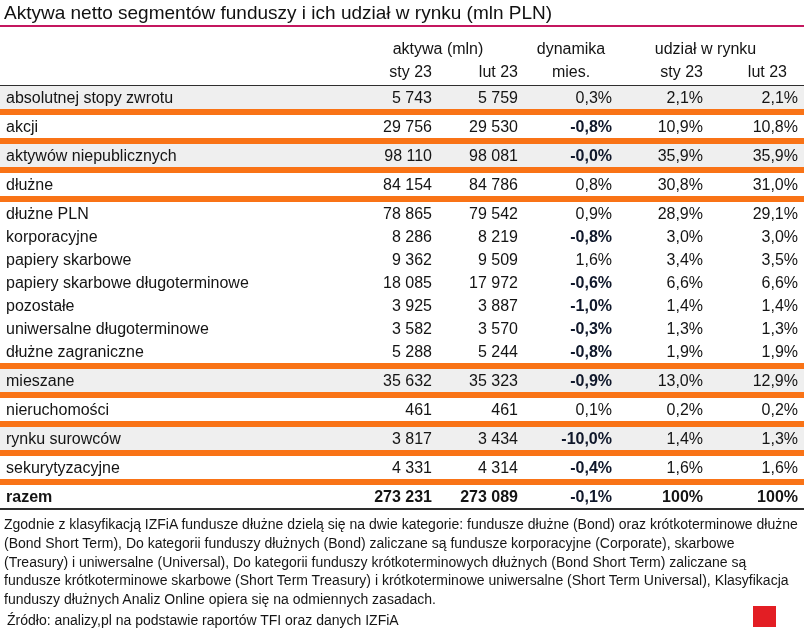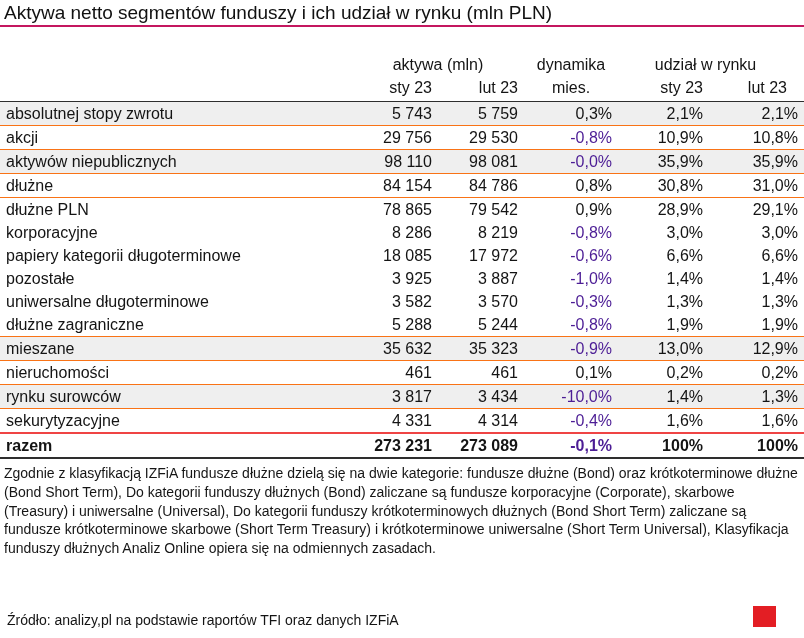--- a/index.html
+++ b/index.html
@@ -12,35 +12,35 @@
     white-space:nowrap;
   }
   .title-rule { height:2px; background:#C4175F; width:804px; }
 
   table.data {
     border-collapse:collapse; table-layout:fixed; width:804px;
     font-size:16px; margin-top:1px;
   }
   table.data td { padding:1px 6px; height:21px; white-space:nowrap; overflow:hidden; }
   thead td { text-align:center; }
-  thead tr.grp td { padding-top:24px; height:22px; vertical-align:bottom; }
+  thead tr.grp td { padding-top:8px; height:22px; vertical-align:bottom; }
   thead tr.sub td { height:24px; vertical-align:middle; }
   thead tr.sub td.ra { text-align:right; }
   thead { border-bottom:1px solid #2e2e2e; }
 
   tbody td.name { text-align:left; }
   tbody td.num  { text-align:right; }
   td.ind0 { padding-left:12px; }
   td.ind1 { padding-left:30px; }
   td.ind2 { padding-left:48px; }
   td.pr-last, thead td.pr-last { padding-right:17px; }
   tr.shaded { background:#efefef; }
-  tr.sep { border-bottom:1px solid #f97316;margin-top:16px; }
+  tr.sep { border-bottom:6px solid #f97316;margin-top:16px; }
   tr.total { border-top:2px solid #ef4444; border-bottom:2px solid #2e2e2e; font-weight:bold; }
-  td.neg { color:#4c1d95; }
+  td.neg { color:#0f172a;font-weight:bold; }
 
   .footnote {
     font-size:14px; line-height:18.8px; padding:5px 4px 0 4px; color:#161616;
     text-align:left;
   }
   .source { font-size:14px; padding:0 4px; position:absolute; left:3px; top:612px; }
   .logo-mark { position:absolute; width:23px; height:21px; top:606px; left:753px; }
 </style>
 </head>
 <body>
@@ -117,21 +117,29 @@
         </tr>
         <tr>
           <td class="name ind2">korporacyjne</td>
           <td class="num">8 286</td>
           <td class="num">8 219</td>
           <td class="num neg">-0,8%</td>
           <td class="num">3,0%</td>
           <td class="num pr-last">3,0%</td>
         </tr>
         <tr>
-          <td class="name ind2">papiery kategorii długoterminowe</td>
+          <td class="name ind2">papiery skarbowe</td>
+          <td class="num">9 362</td>
+          <td class="num">9 509</td>
+          <td class="num">1,6%</td>
+          <td class="num">3,4%</td>
+          <td class="num pr-last">3,5%</td>
+        </tr>
+        <tr>
+          <td class="name ind2">papiery skarbowe długoterminowe</td>
           <td class="num">18 085</td>
           <td class="num">17 972</td>
           <td class="num neg">-0,6%</td>
           <td class="num">6,6%</td>
           <td class="num pr-last">6,6%</td>
         </tr>
         <tr>
           <td class="name ind2">pozostałe</td>
           <td class="num">3 925</td>
           <td class="num">3 887</td>

